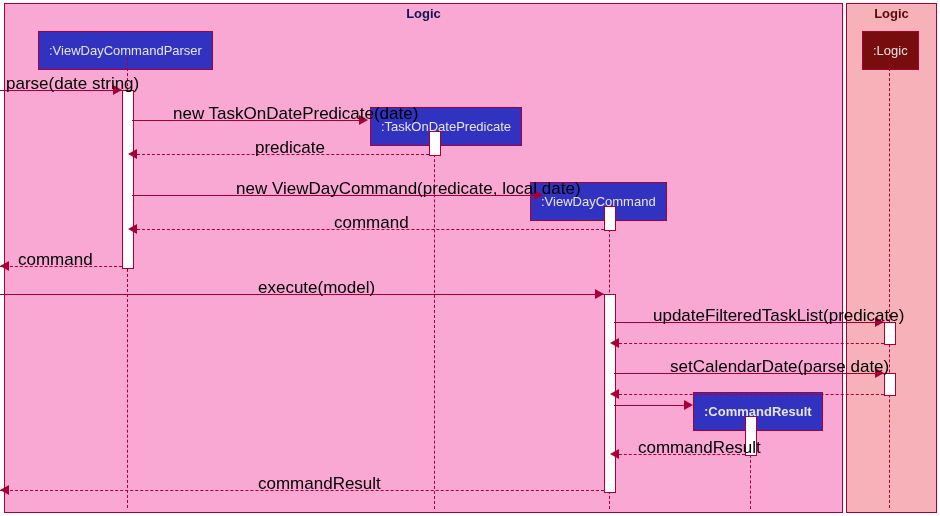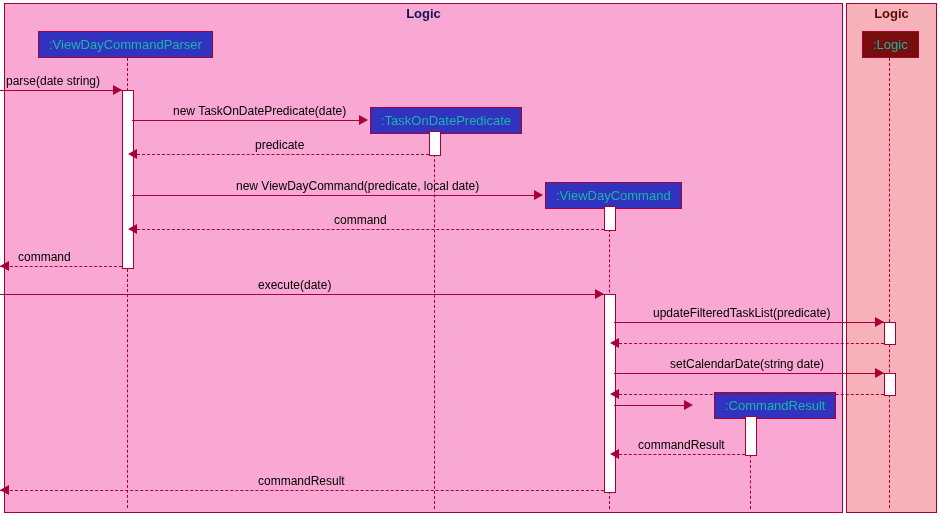--- a/index.html
+++ b/index.html
@@ -40,44 +40,44 @@
     font-weight: bold;
     font-size: 13px;
     padding: 2px 6px;
   }
   .frame-title-model {
     color: #5b0a0a;
   }
   .participant {
     position: absolute;
     background: #3232c0;
-    color: #14b8a6;
+    color: #e5e5e5;
     border: 1.5px solid #a80036;
-    padding: 5px 10px;
+    padding: 11px 10px;
     font-size: 13px;
     white-space: nowrap;
   }
   .participant-model {
     background: #780d0d;
   }
   .lifeline {
     position: absolute;
     border-left: 1.5px dashed #a80036;
     width: 0;
   }
   .activation {
     position: absolute;
     background: #fff;
     border: 1px solid #a80036;
     width: 10px;
   }
   .msg {
     position: absolute;
     color: #000;
-    font-size: 12px;
+    font-size: 17px;
     white-space: nowrap;
   }
   .arrow-solid {
     position: absolute;
     height: 0;
     border-top: 1.3px solid #a80036;
   }
   .arrow-dashed {
     position: absolute;
     height: 0;
@@ -103,22 +103,22 @@
 
 <div class="frame frame-logic">
   <div class="frame-title">Logic</div>
 </div>
 <div class="frame frame-model">
   <div class="frame-title frame-title-model">Logic</div>
 </div>
 
 <div class="participant" style="left:38px; top:31px;">:ViewDayCommandParser</div>
 <div class="participant" style="left:370px; top:107px;">:TaskOnDatePredicate</div>
-<div class="participant" style="left:545px; top:182px;text-align:right;">:ViewDayCommand</div>
-<div class="participant" style="left:714px; top:392px;">:CommandResult</div>
+<div class="participant" style="left:530px; top:182px;text-align:right;">:ViewDayCommand</div>
+<div class="participant" style="left:693px; top:392px;font-weight:bold;">:CommandResult</div>
 <div class="participant participant-model" style="left:862px; top:31px;">:Logic</div>
 
 <div class="lifeline" style="left:127px; top:58px; height:450px;"></div>
 <div class="lifeline" style="left:434px; top:134px; height:375px;"></div>
 <div class="lifeline" style="left:609px; top:209px; height:300px;"></div>
 <div class="lifeline" style="left:750px; top:419px; height:90px;"></div>
 <div class="lifeline" style="left:889px; top:58px; height:450px;"></div>
 
 <div class="activation" style="left:122px; top:90px; height:177px;"></div>
 <div class="activation" style="left:429px; top:131px; height:23px;"></div>
@@ -147,31 +147,31 @@
 <div class="arrow-dashed" style="left:132px; top:229px; width:472px;"></div>
 <div class="arrow-head-left" style="left:128px; top:224px;"></div>
 <div class="msg" style="left:334px; top:213px;">command</div>
 
 <div class="arrow-dashed" style="left:0px; top:266px; width:122px;"></div>
 <div class="arrow-head-left" style="left:0px; top:261px;"></div>
 <div class="msg" style="left:18px; top:250px;">command</div>
 
 <div class="arrow-solid" style="left:0px; top:294px; width:604px;"></div>
 <div class="arrow-head-right" style="left:595px; top:289px;"></div>
-<div class="msg" style="left:258px; top:278px;">execute(date)</div>
+<div class="msg" style="left:258px; top:278px;">execute(model)</div>
 
 <div class="arrow-solid" style="left:614px; top:322px; width:270px;"></div>
 <div class="arrow-head-right" style="left:875px; top:317px;"></div>
 <div class="msg" style="left:653px; top:306px;">updateFilteredTaskList(predicate)</div>
 <div class="arrow-dashed" style="left:614px; top:343px; width:270px;"></div>
 <div class="arrow-head-left" style="left:610px; top:338px;"></div>
 
 <div class="arrow-solid" style="left:614px; top:373px; width:270px;"></div>
 <div class="arrow-head-right" style="left:875px; top:368px;"></div>
-<div class="msg" style="left:670px; top:357px;">setCalendarDate(string date)</div>
+<div class="msg" style="left:670px; top:357px;">setCalendarDate(parse date)</div>
 <div class="arrow-dashed" style="left:614px; top:394px; width:270px;"></div>
 <div class="arrow-head-left" style="left:610px; top:389px;"></div>
 
 <div class="arrow-solid" style="left:614px; top:405px; width:77px;"></div>
 <div class="arrow-head-right" style="left:684px; top:400px;"></div>
 
 <div class="arrow-dashed" style="left:614px; top:454px; width:131px;"></div>
 <div class="arrow-head-left" style="left:610px; top:449px;"></div>
 <div class="msg" style="left:638px; top:438px;">commandResult</div>
 

